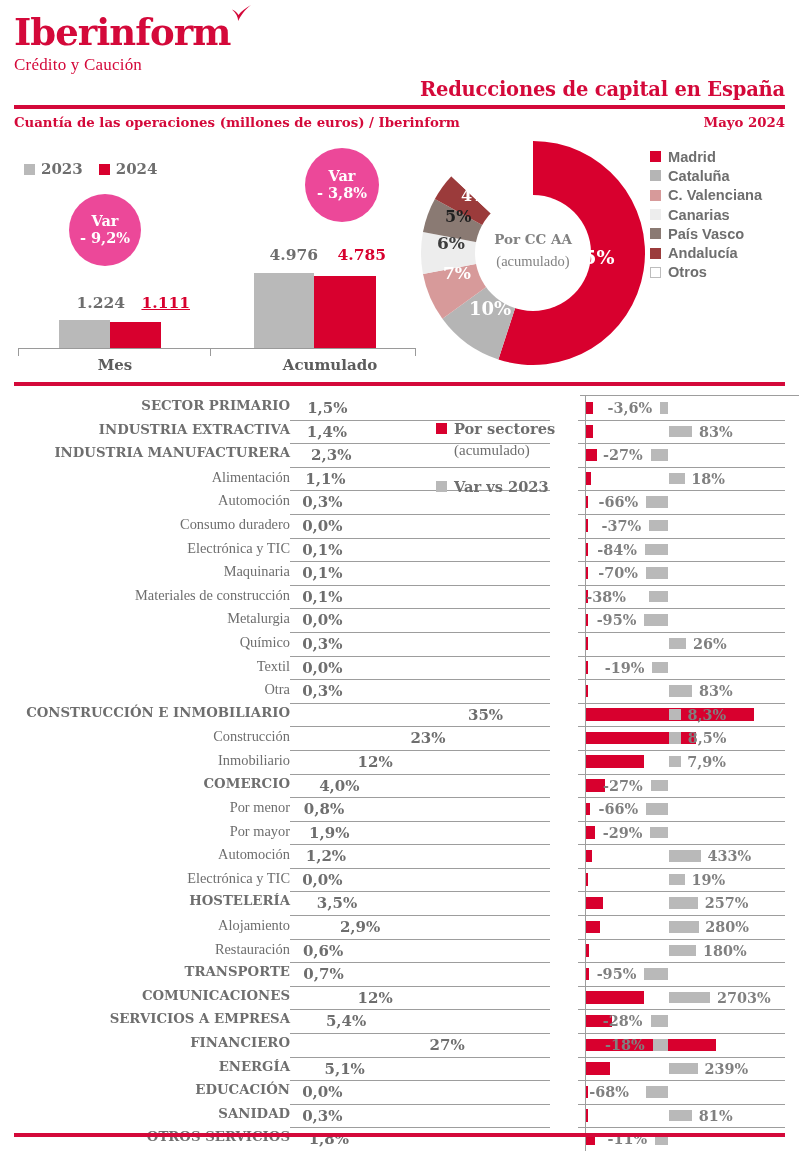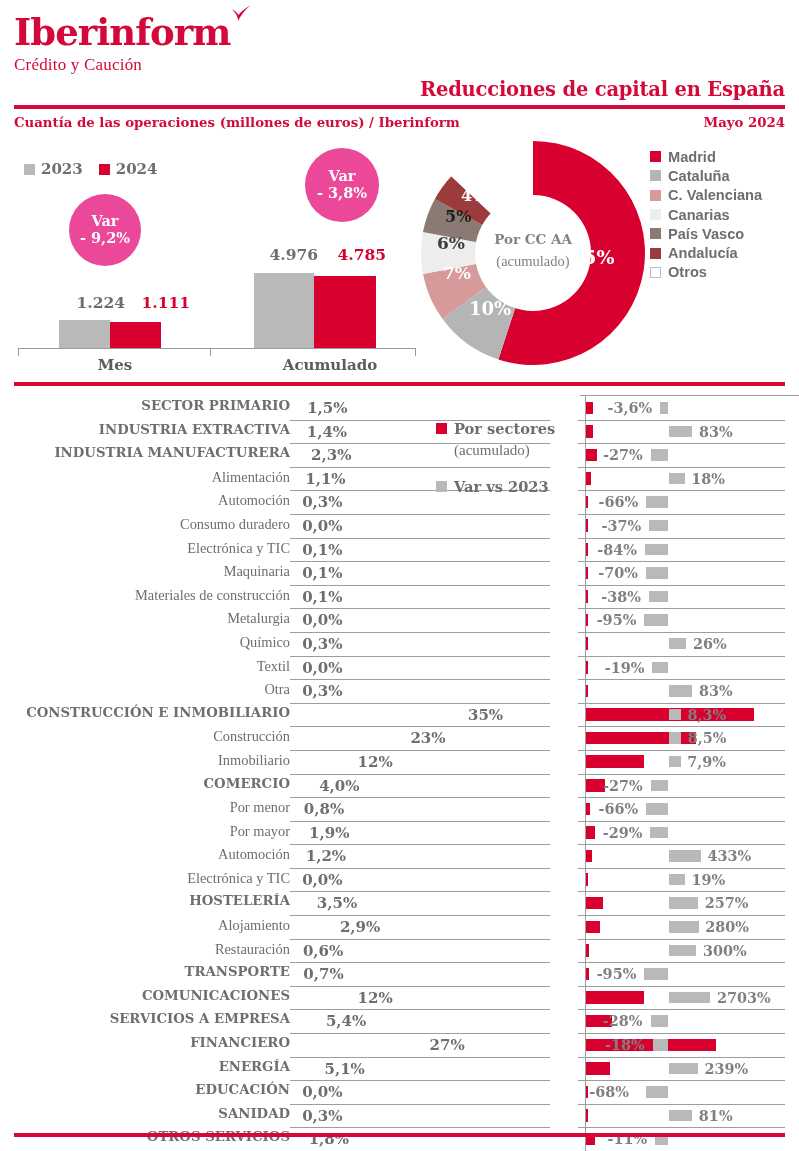--- a/index.html
+++ b/index.html
@@ -149,21 +149,21 @@
   <div class="bubble" style="left:69px;top:194px;width:72px;height:72px;">
     <div class="b1">Var</div>
     <div class="b2">- 9,2%</div>
   </div>
   <div class="bubble" style="left:305px;top:148px;width:74px;height:74px;">
     <div class="b1">Var</div>
     <div class="b2">- 3,8%</div>
   </div>
 
   <div class="colval" style="left:55px;top:293px;width:70px;color:#6E6E6E;">1.224</div>
-  <div class="colval" style="left:120px;top:293px;width:70px;color:#D8002E;">1.111</div>
+  <div class="colval" style="left:120px;top:293px;width:70px;color:#D8002E;text-decoration:underline;">1.111</div>
   <div style="position:absolute;left:59px;top:320px;width:51px;height:28px;background:#B9B9B9;"></div>
   <div style="position:absolute;left:110px;top:322px;width:51px;height:26px;background:#D8002E;"></div>
 
   <div class="colval" style="left:248px;top:245px;width:70px;color:#6E6E6E;">4.976</div>
   <div class="colval" style="left:316px;top:245px;width:70px;color:#D8002E;">4.785</div>
   <div style="position:absolute;left:254px;top:273px;width:60px;height:75px;background:#B9B9B9;"></div>
   <div style="position:absolute;left:314px;top:276px;width:62px;height:72px;background:#D8002E;"></div>
 
   <div class="axis"></div>
   <div class="tick" style="left:18px;"></div>
@@ -330,21 +330,21 @@
       </div>
       <div class="trow">
         <div class="tname norm">Materiales de construcción</div>
         <div class="cellA">
           <div class="axisA"></div>
           <div class="barA" style="width: 2.2px;"></div>
           <div class="valA" style="left: 12.2px;">0,1%</div>
         </div>
         <div class="cellB">
           <div class="barB" style="left: 70.9926px; width: 19.0074px;"></div>
-          <div class="valB" style="right: 144px; text-align: right;">-38%</div>
+          <div class="valB" style="right: 159px; text-align: right;">-38%</div>
         </div>
       </div>
       <div class="trow">
         <div class="tname norm">Metalurgia</div>
         <div class="cellA">
           <div class="axisA"></div>
           <div class="barA" style="width: 2.2px;"></div>
           <div class="valA" style="left: 12.2px;">0,0%</div>
         </div>
         <div class="cellB">
@@ -510,21 +510,21 @@
       </div>
       <div class="trow">
         <div class="tname norm">Restauración</div>
         <div class="cellA">
           <div class="axisA"></div>
           <div class="barA" style="width: 2.88px;"></div>
           <div class="valA" style="left: 12.88px;">0,6%</div>
         </div>
         <div class="cellB">
           <div class="barB" style="left: 91.4px; width: 26.971px;"></div>
-          <div class="valB" style="left: 124.971px;">300%</div>
+          <div class="valB" style="left: 124.971px;">180%</div>
         </div>
       </div>
       <div class="trow">
         <div class="tname bold">TRANSPORTE</div>
         <div class="cellA">
           <div class="axisA"></div>
           <div class="barA" style="width: 3.36px;"></div>
           <div class="valA" style="left: 13.36px;">0,7%</div>
         </div>
         <div class="cellB">

